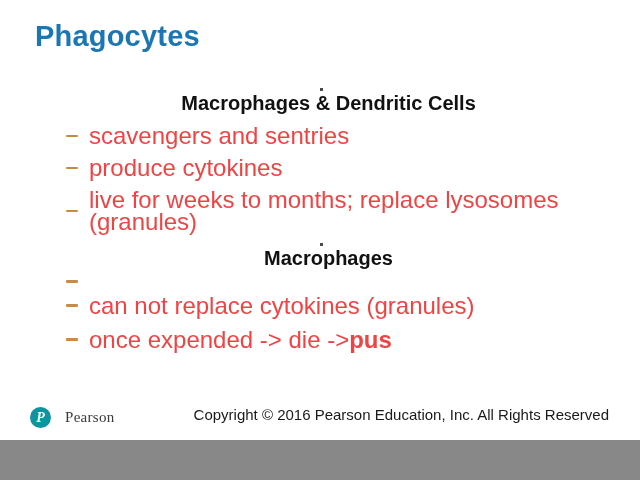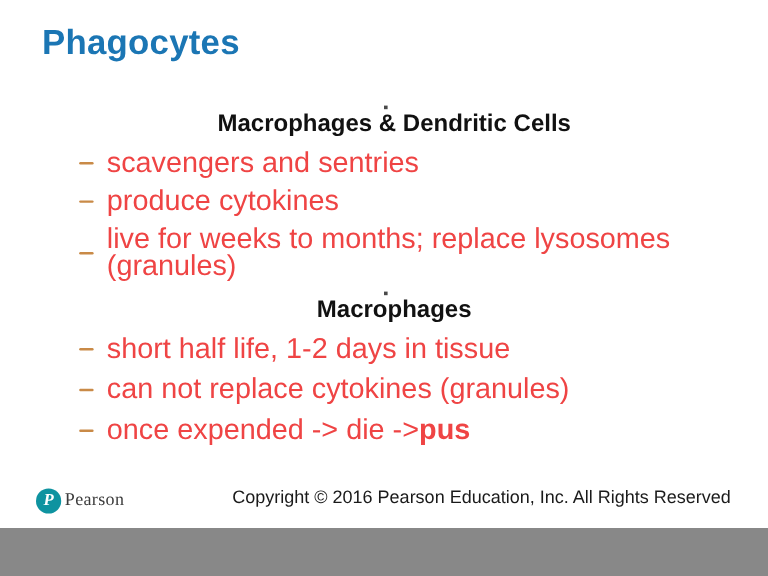--- a/index.html
+++ b/index.html
@@ -49,21 +49,21 @@
     display:flex;align-items:center;
   }
   .logo-circle{
     width:21px;height:21px;border-radius:50%;
     display:flex;align-items:center;justify-content:center;
     color:#ffffff;
     font-family:"Liberation Serif", serif;
     font-size:14px;font-weight:bold;font-style:italic;
   }
   .logo-word{
-    margin-left:3px;
+    margin-left:14px;
     font-family:"Liberation Serif", serif;
     font-size:15px;color:#3b3b3b;letter-spacing:0.3px;
   }
   .copyright{
     position:absolute;right:31px;bottom:9px;
     font-size:15px;color:#1a1a1a;
   }
 </style>
 </head>
 <body>
@@ -93,21 +93,20 @@
       </div>
     </div>
 
     <div class="section second">
       <div class="section-heading">
         <span class="dot"></span>
         <span>Macrophages</span>
       </div>
       <div class="sub-item">
         <span class="dash" style="background: rgb(201, 138, 71);"></span>
-        <span>short half life, 1-2 days in tissue</span>
       </div>
       <div class="sub-item">
         <span class="dash" style="background: rgb(201, 138, 71);"></span>
         <span>can not replace cytokines (granules)</span>
       </div>
       <div class="sub-item">
         <span class="dash" style="background: rgb(201, 138, 71);"></span>
         <span>once expended -&gt; die -&gt; </span>
           <span class="bold-suffix">pus</span>
       </div>

